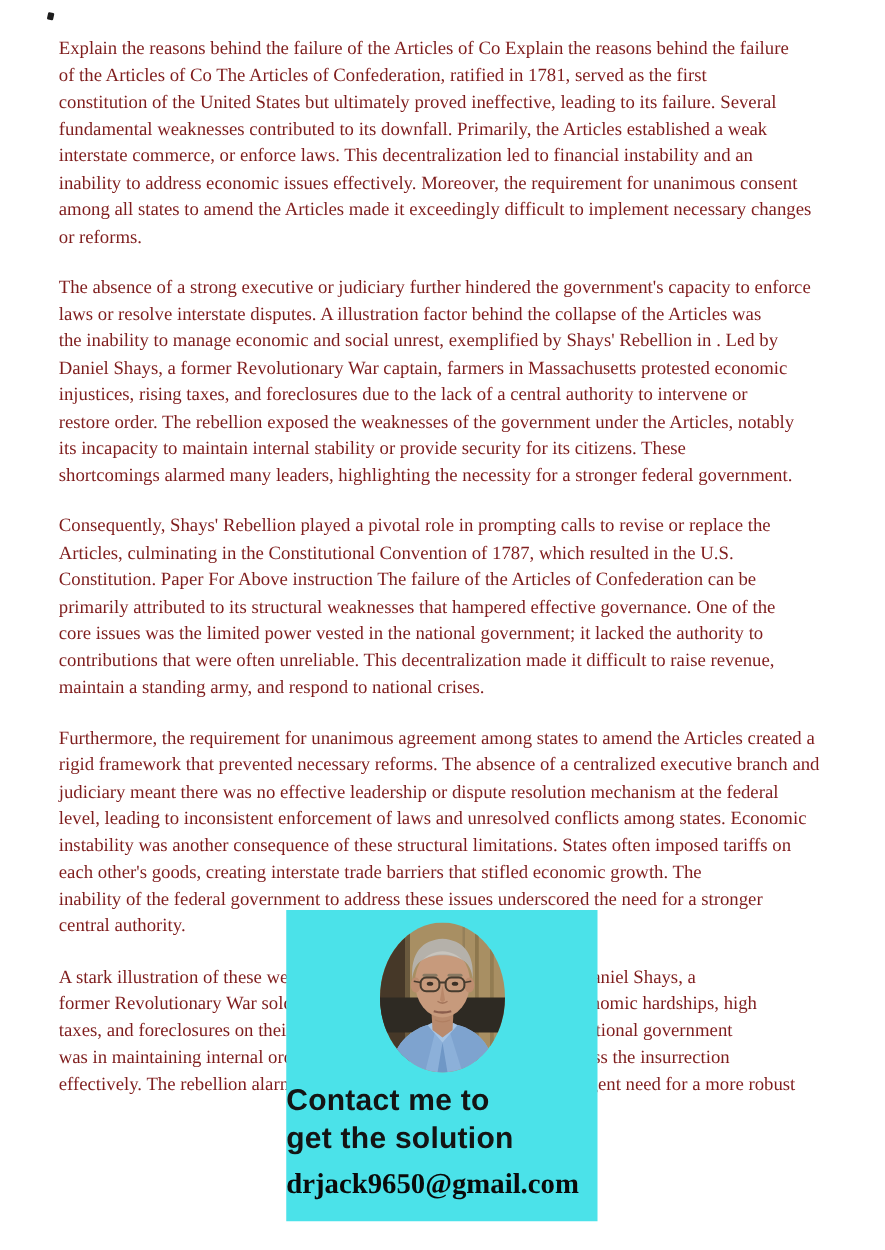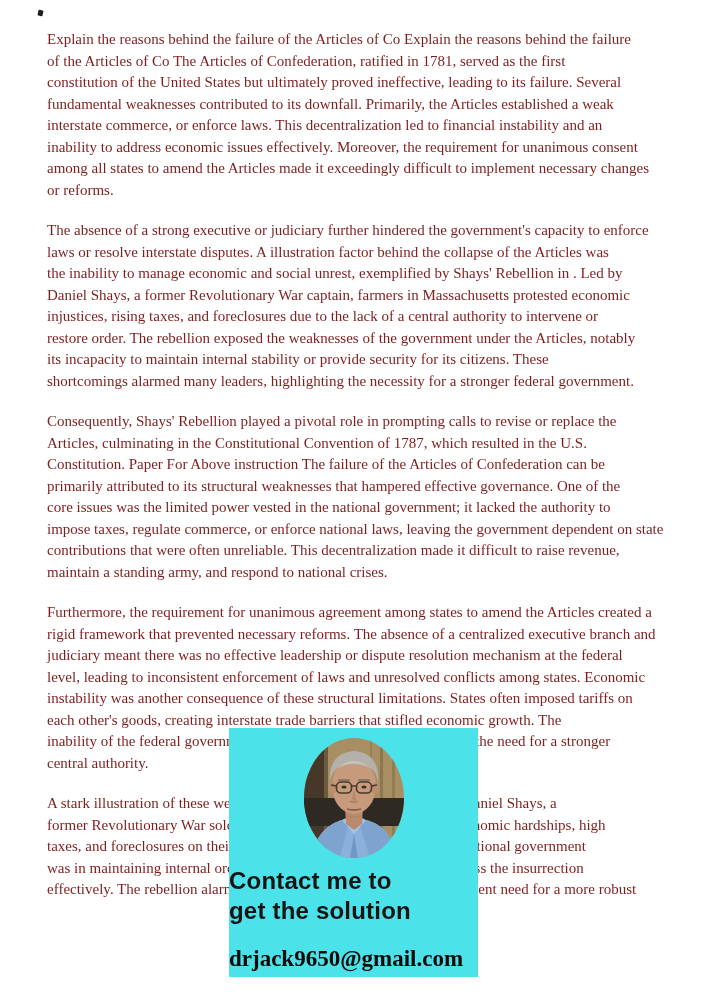--- a/index.html
+++ b/index.html
@@ -45,21 +45,21 @@
   .overlay-heading {
     margin-top: 8px;
     font-family: "Liberation Sans", sans-serif;
     font-weight: 700;
     font-size: 24px;
     line-height: 30px;
     color: #141414;
     letter-spacing: 0.2px;
   }
   .overlay-email {
-    margin-top: 20px;
+    margin-top: 8px;
     font-family: "Liberation Serif", serif;
     font-weight: 700;
     font-size: 23px;
     line-height: 26px;
     color: #0a0a0a;
   }
 </style>
 </head>
 <body>
 
@@ -85,21 +85,20 @@
       <div class="line">restore order. The rebellion exposed the weaknesses of the government under the Articles, notably</div>
       <div class="line">its incapacity to maintain internal stability or provide security for its citizens. These</div>
       <div class="line">shortcomings alarmed many leaders, highlighting the necessity for a stronger federal government.</div>
     </div>
     <div class="para">
       <div class="line">Consequently, Shays' Rebellion played a pivotal role in prompting calls to revise or replace the</div>
       <div class="line">Articles, culminating in the Constitutional Convention of 1787, which resulted in the U.S.</div>
       <div class="line">Constitution. Paper For Above instruction The failure of the Articles of Confederation can be</div>
       <div class="line">primarily attributed to its structural weaknesses that hampered effective governance. One of the</div>
       <div class="line">core issues was the limited power vested in the national government; it lacked the authority to</div>
-      <div class="line">impose taxes, regulate commerce, or enforce national laws, leaving the government dependent on state</div>
       <div class="line">contributions that were often unreliable. This decentralization made it difficult to raise revenue,</div>
       <div class="line">maintain a standing army, and respond to national crises.</div>
     </div>
     <div class="para">
       <div class="line">Furthermore, the requirement for unanimous agreement among states to amend the Articles created a</div>
       <div class="line">rigid framework that prevented necessary reforms. The absence of a centralized executive branch and</div>
       <div class="line">judiciary meant there was no effective leadership or dispute resolution mechanism at the federal</div>
       <div class="line">level, leading to inconsistent enforcement of laws and unresolved conflicts among states. Economic</div>
       <div class="line">instability was another consequence of these structural limitations. States often imposed tariffs on</div>
       <div class="line">each other's goods, creating interstate trade barriers that stifled economic growth. The</div>

